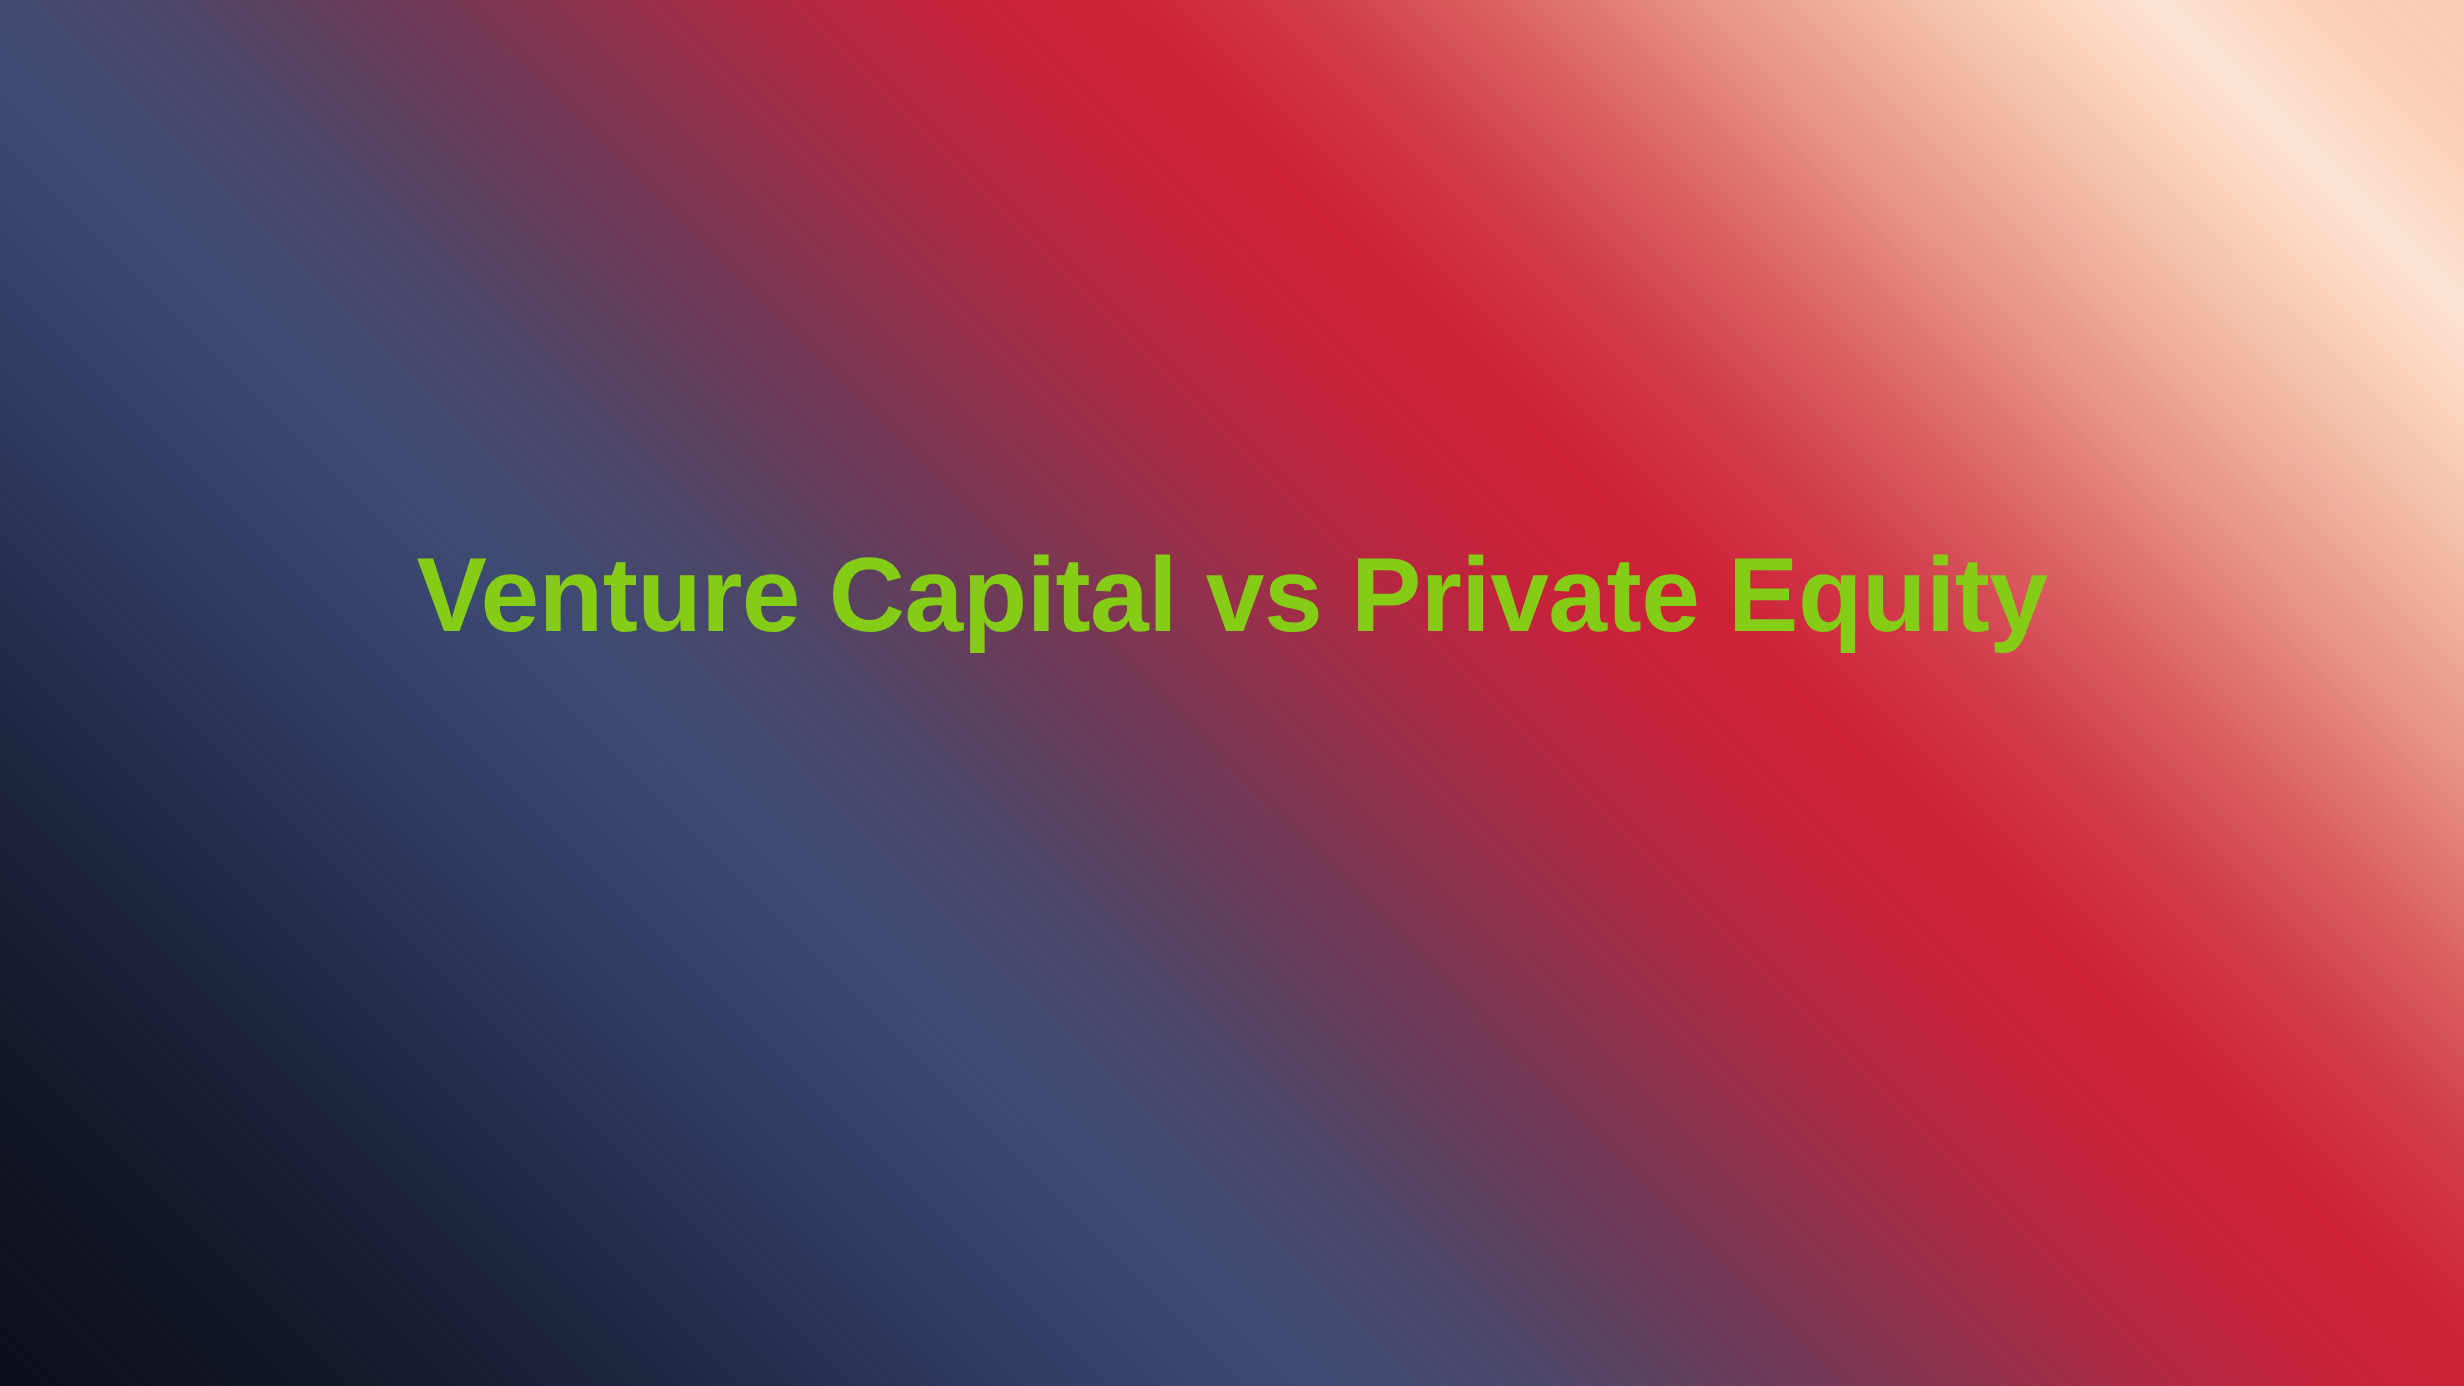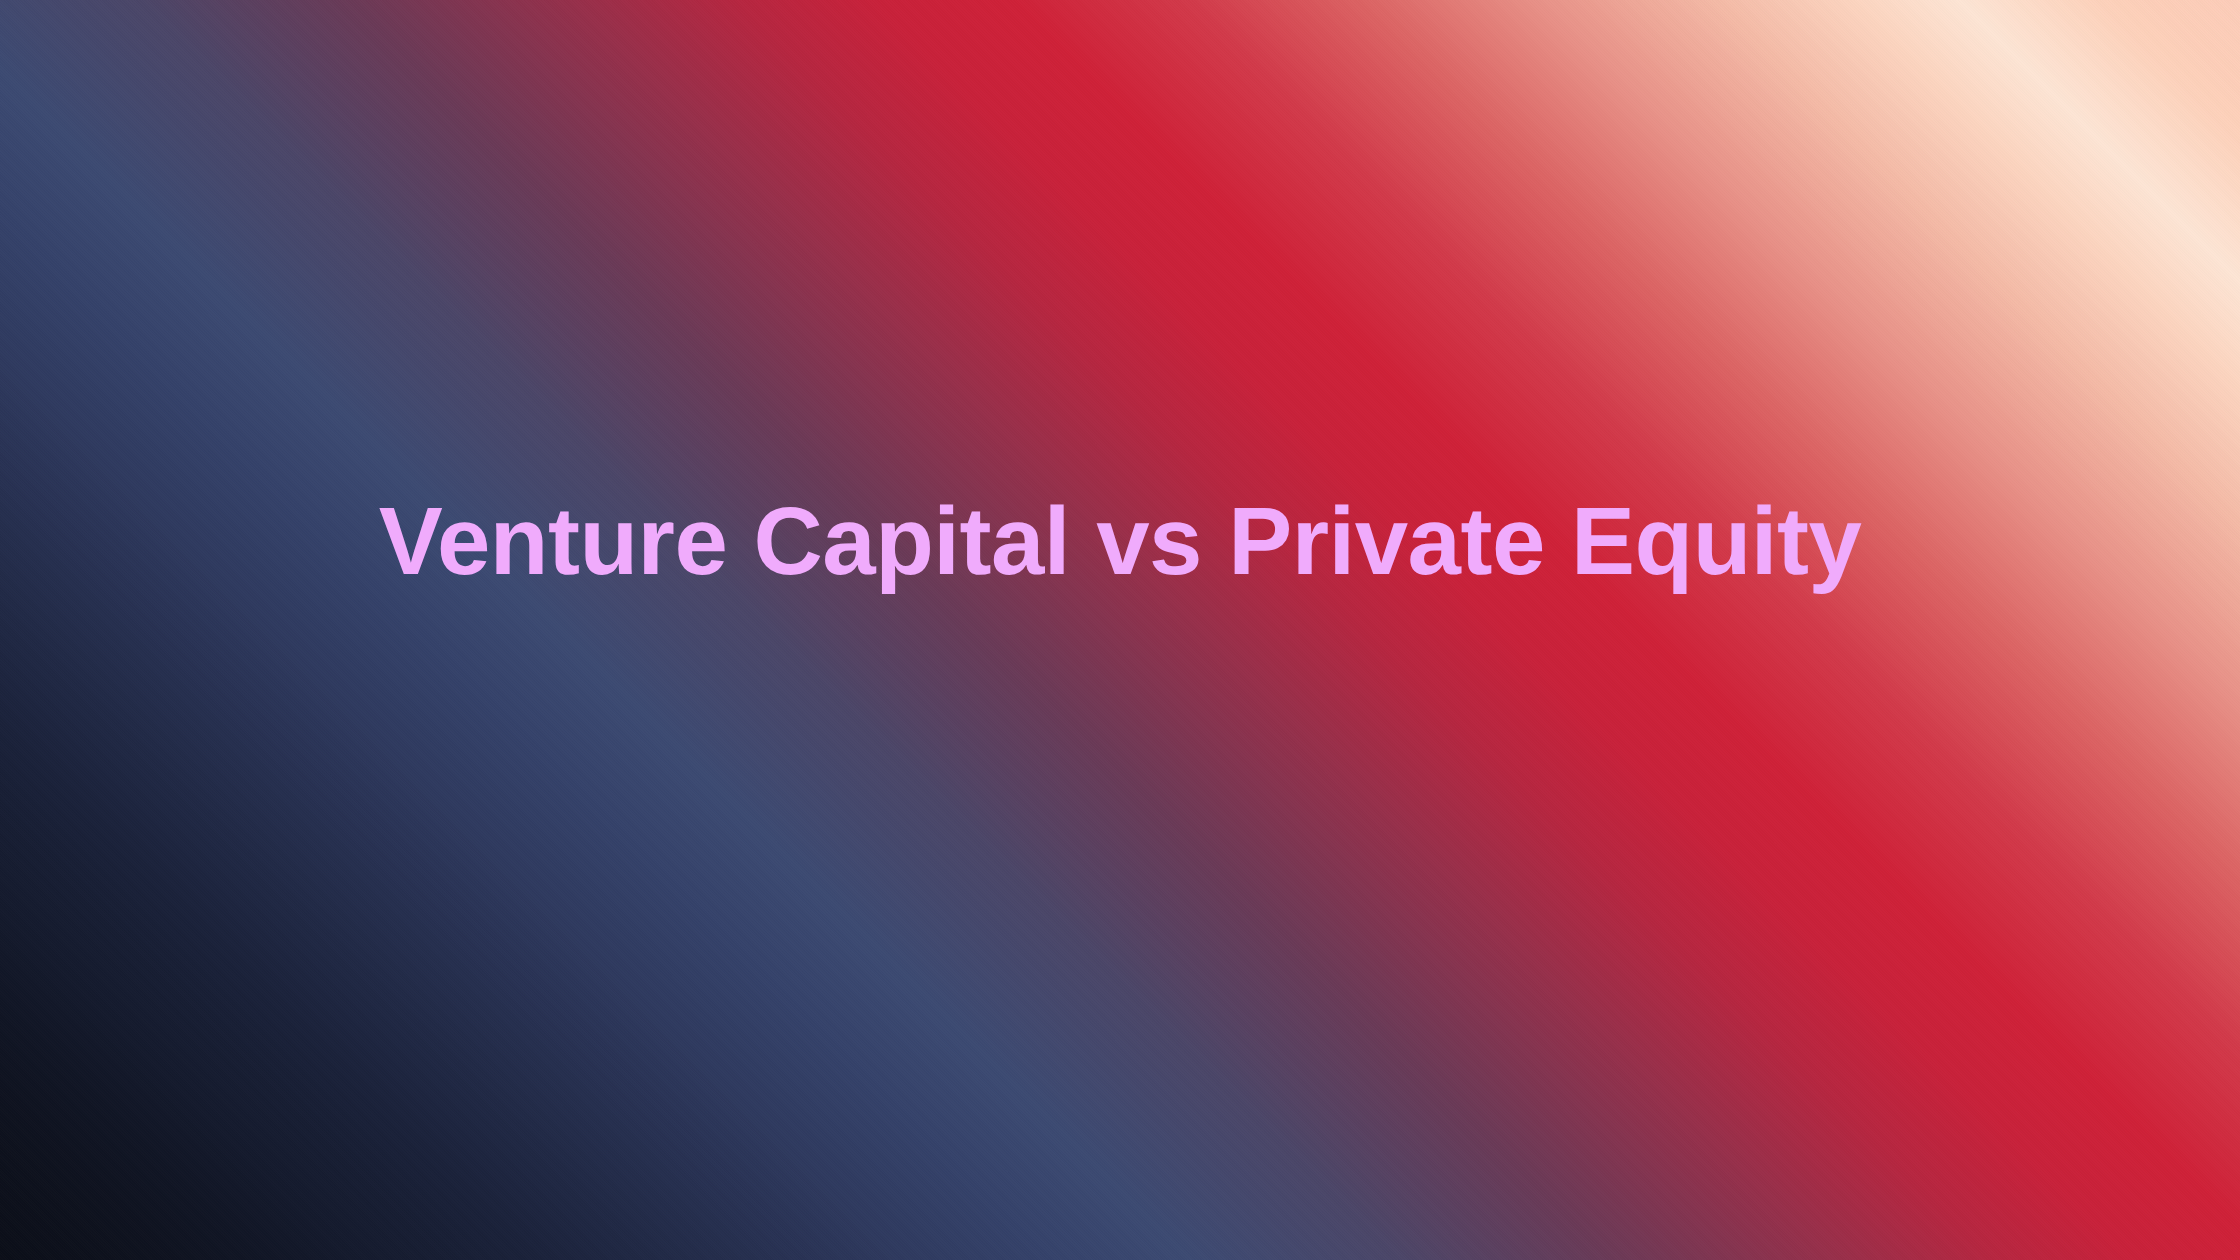--- a/index.html
+++ b/index.html
@@ -105,21 +105,21 @@
   }
 
   #slide-title {
     margin: 0;
     padding: 0 80px;
     font-family: "Liberation Sans", sans-serif;
     font-size: 96px;
     font-weight: bold;
     line-height: 1.1;
     letter-spacing: -0.5px;
-    color: #f0abfc;
+    color: #84cc16;
     text-align: left;
     white-space: nowrap;
     transform: translateY(-88px);
     text-rendering: geometricPrecision;
   }
 </style>
 </head>
 <body>
 
 <div id="slide">

